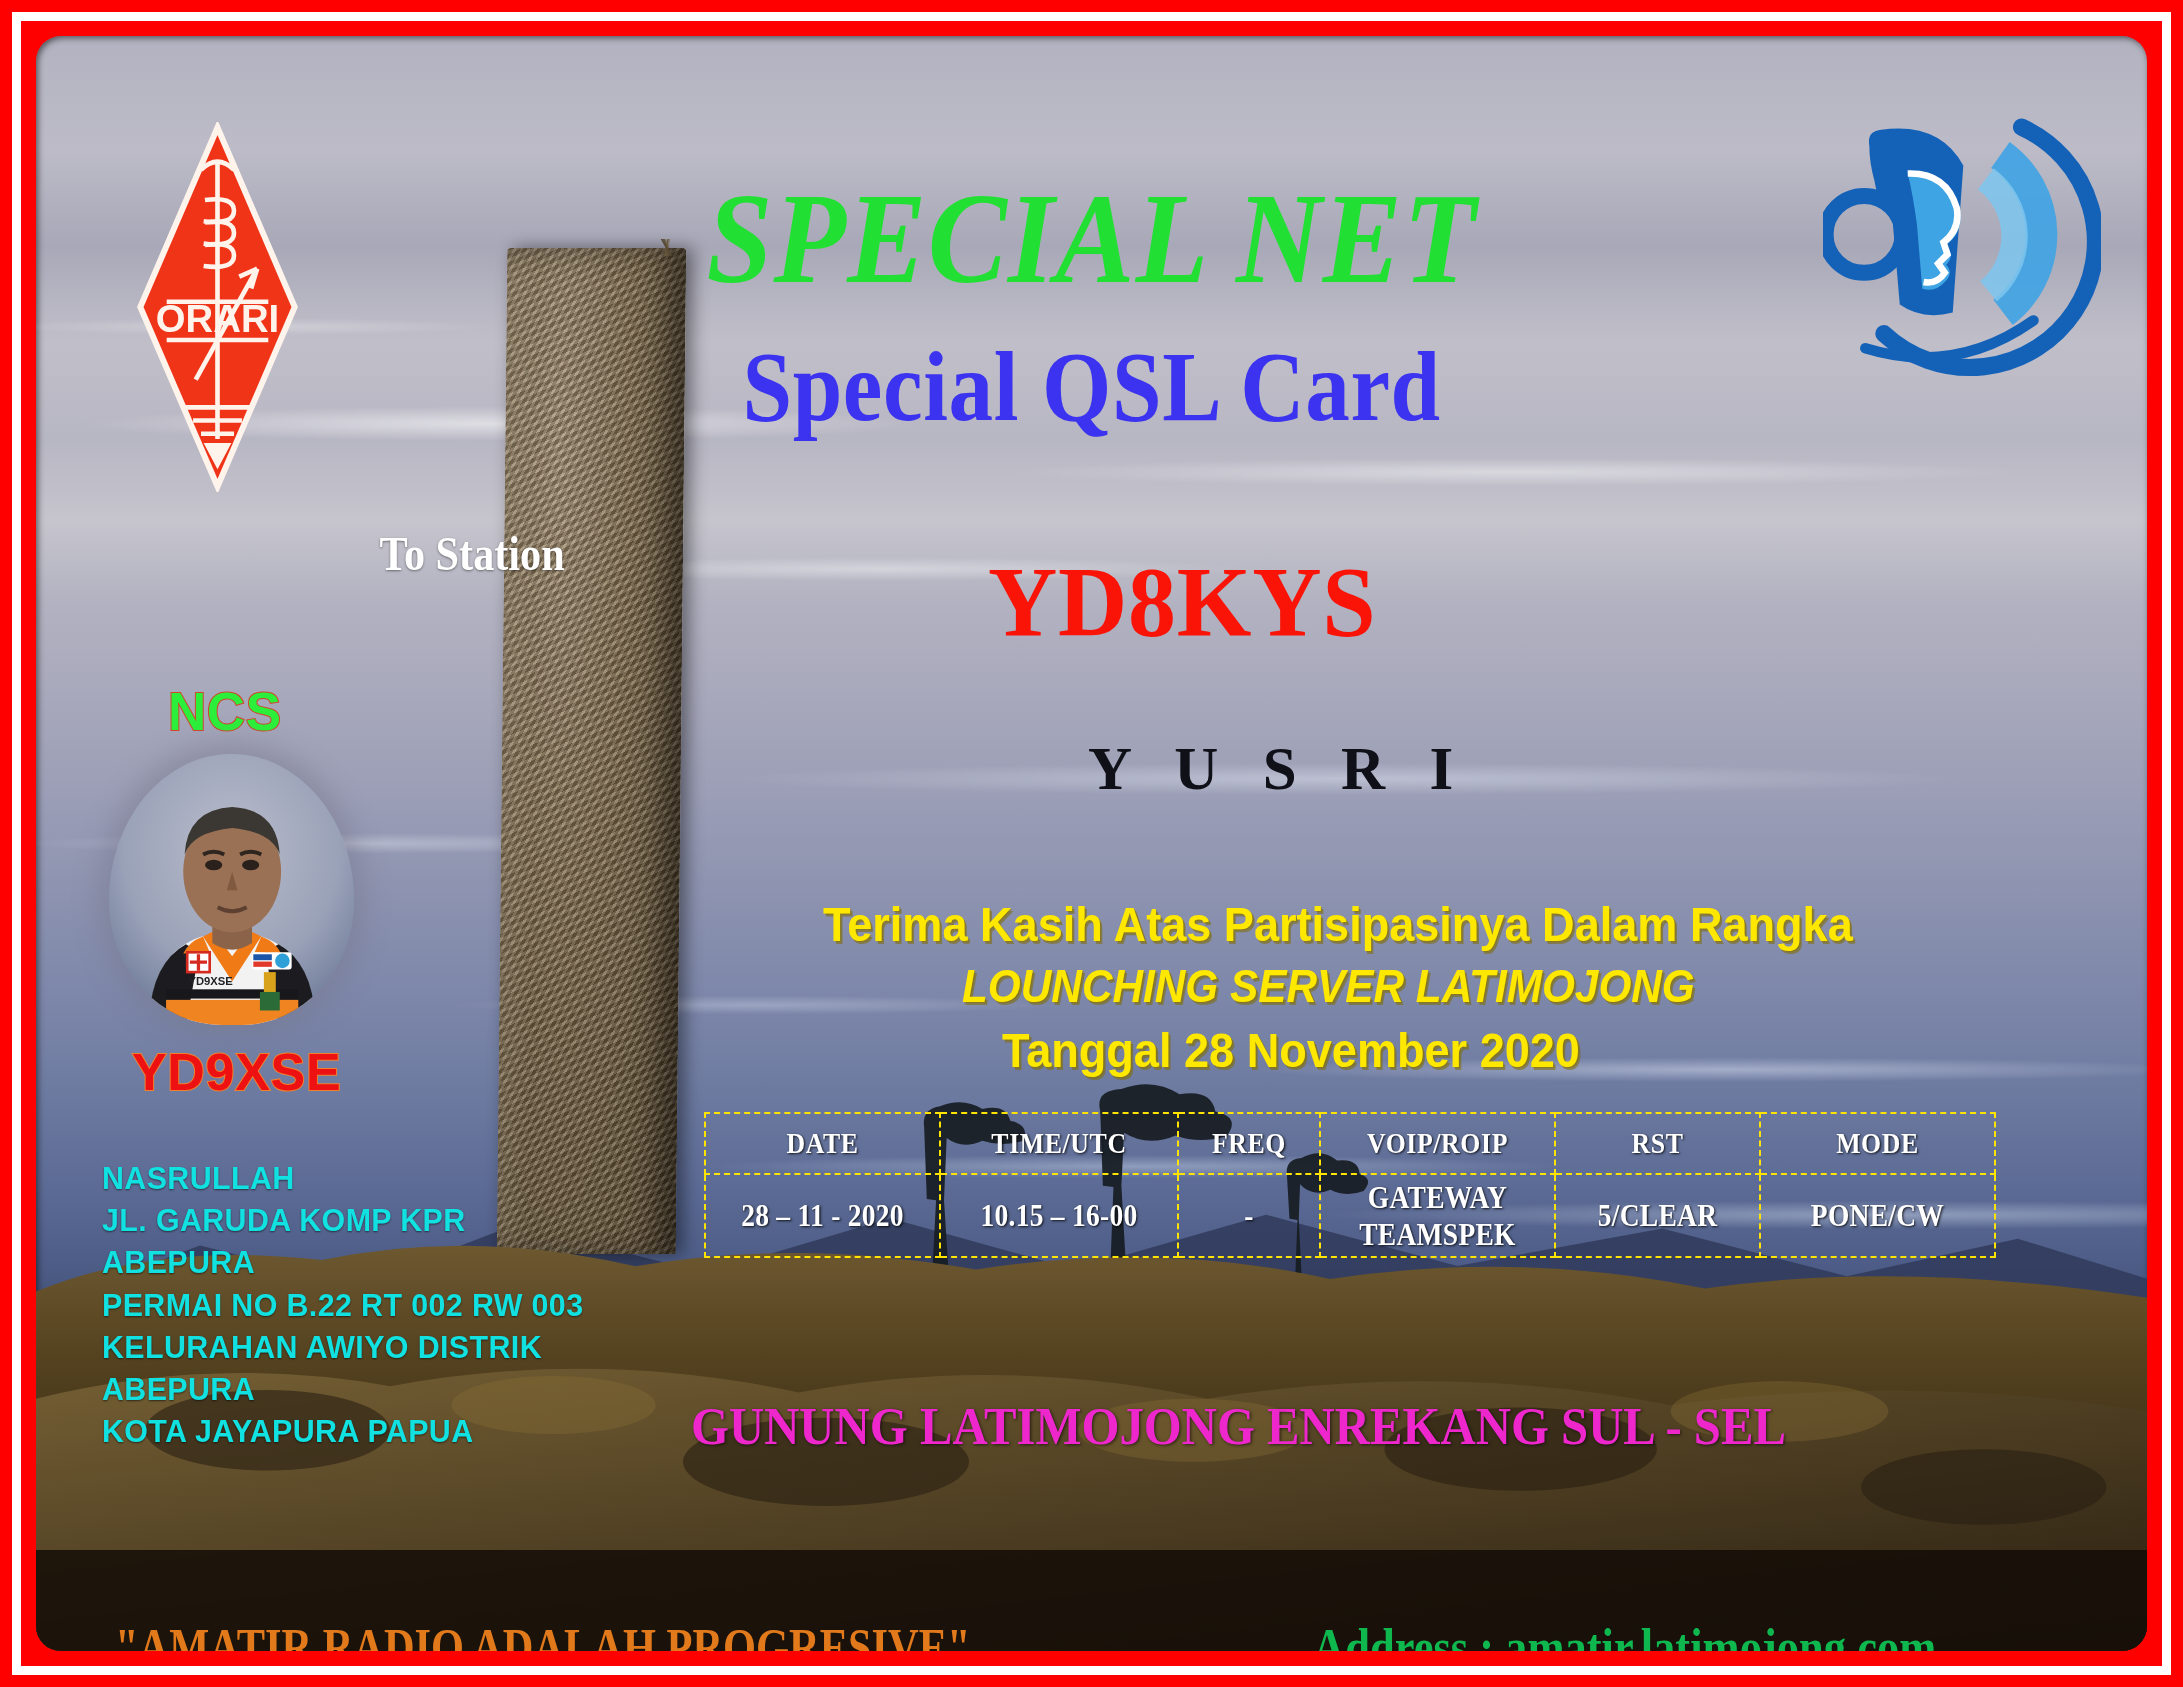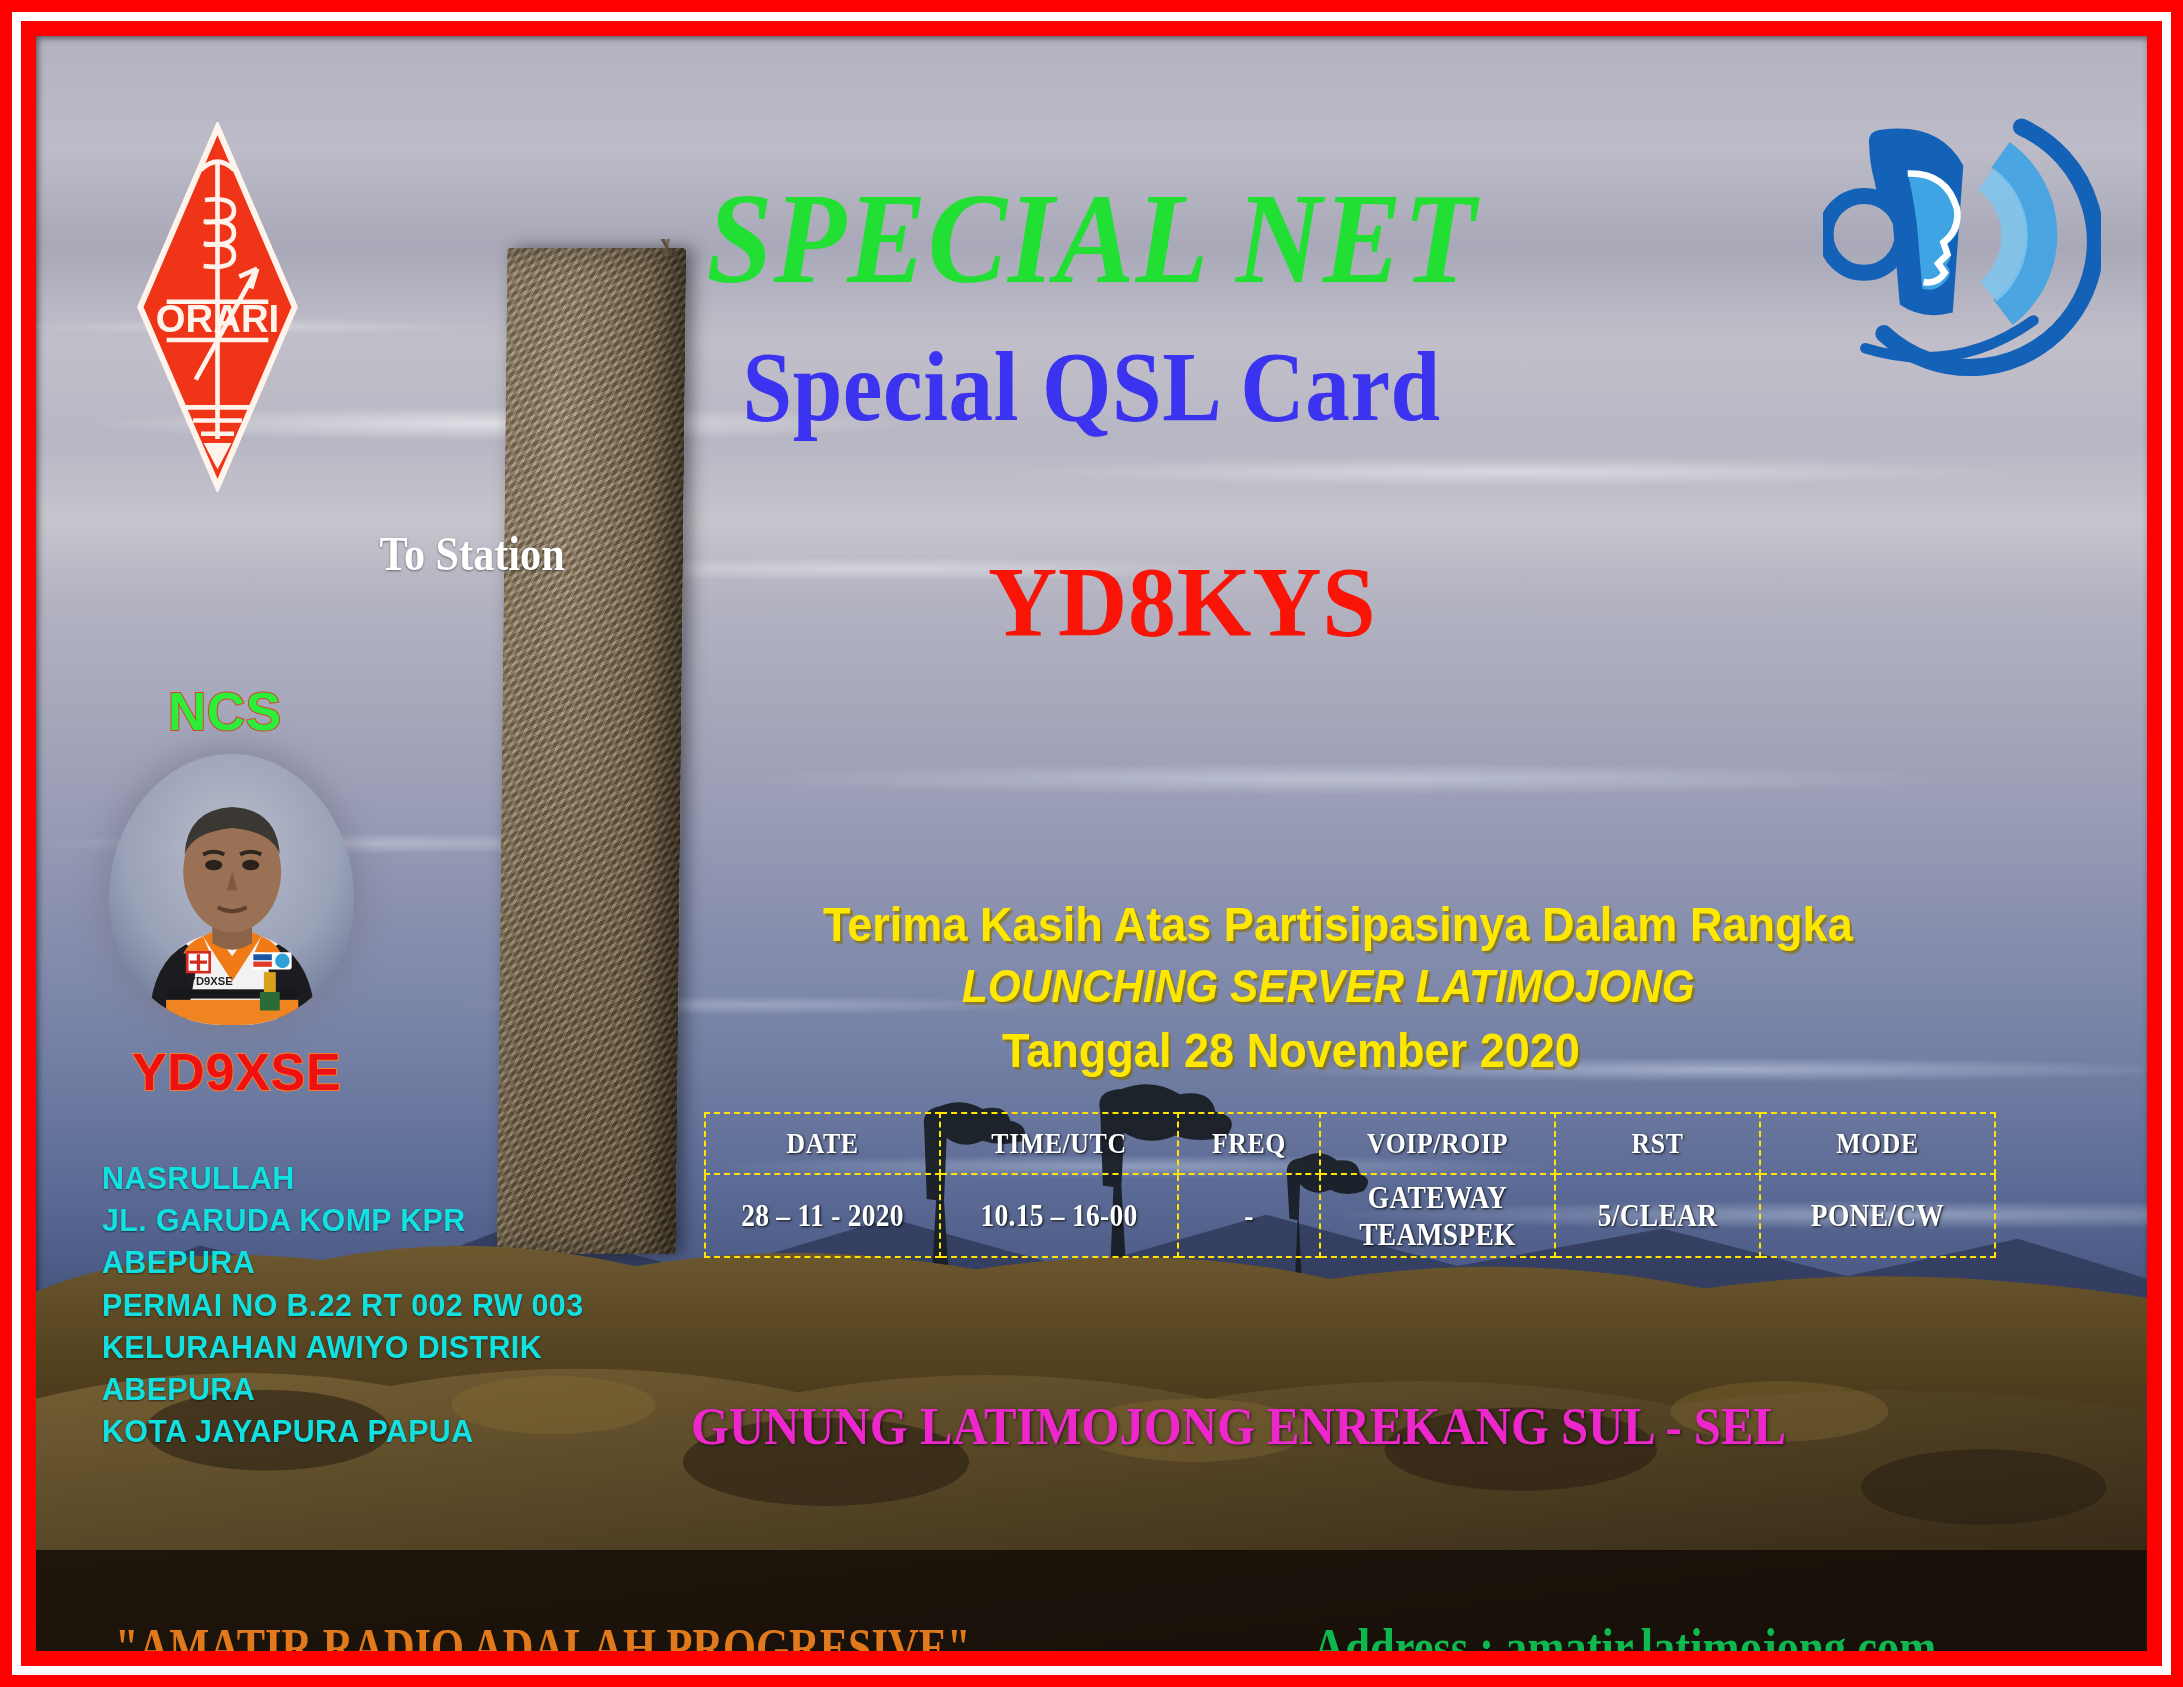--- a/index.html
+++ b/index.html
@@ -54,20 +54,21 @@
         #5d6c96 71%,
         #4d5d87 76%,
         #3e4c72 80.5%,
         #34405e 84%,
         #2b3348 87%,
         #3a3227 89.5%,
         #5a4527 92%,
         #6b4f27 94.5%,
         #4d3820 97%,
         #2e2115 100%);
+    border-radius: 25px;
   }
   
   #clouds {
     position: absolute; inset: 0;
     background:
       radial-gradient(ellipse 595px 25px at 22% 24%, rgba(255,255,255,.55), transparent 70%),
       radial-gradient(ellipse 728px 20px at 70% 27%, rgba(255,255,255,.42), transparent 70%),
       radial-gradient(ellipse 529px 17px at 40% 33%, rgba(255,255,255,.38), transparent 70%),
       radial-gradient(ellipse 860px 22.5px at 62% 46%, rgba(235,240,250,.40), transparent 72%),
       radial-gradient(ellipse 463px 14.6px at 15% 50%, rgba(240,243,252,.35), transparent 72%),
@@ -423,20 +424,21 @@
          <div>NASRULLAH</div>
          <div>JL. GARUDA KOMP KPR</div>
          <div>ABEPURA</div>
          <div>PERMAI NO B.22 RT 002 RW 003</div>
          <div>KELURAHAN AWIYO DISTRIK</div>
          <div>ABEPURA</div>
          <div>KOTA JAYAPURA PAPUA</div>
        </div>
 
        <div id="callsign" class="abs">YD8KYS</div>
+       <div id="opname" class="abs">Y U S R I</div>
 
        <div id="thanks1" class="abs yellow">Terima Kasih Atas Partisipasinya Dalam Rangka</div>
        <div id="thanks2" class="abs yellow">LOUNCHING SERVER LATIMOJONG</div>
        <div id="thanks3" class="abs yellow">Tanggal  28  November  2020</div>
 
        <table id="log-table" class="abs">
          <colgroup>
            <col style="width:235px">
                 <col style="width:238px">
                 <col style="width:142px">

